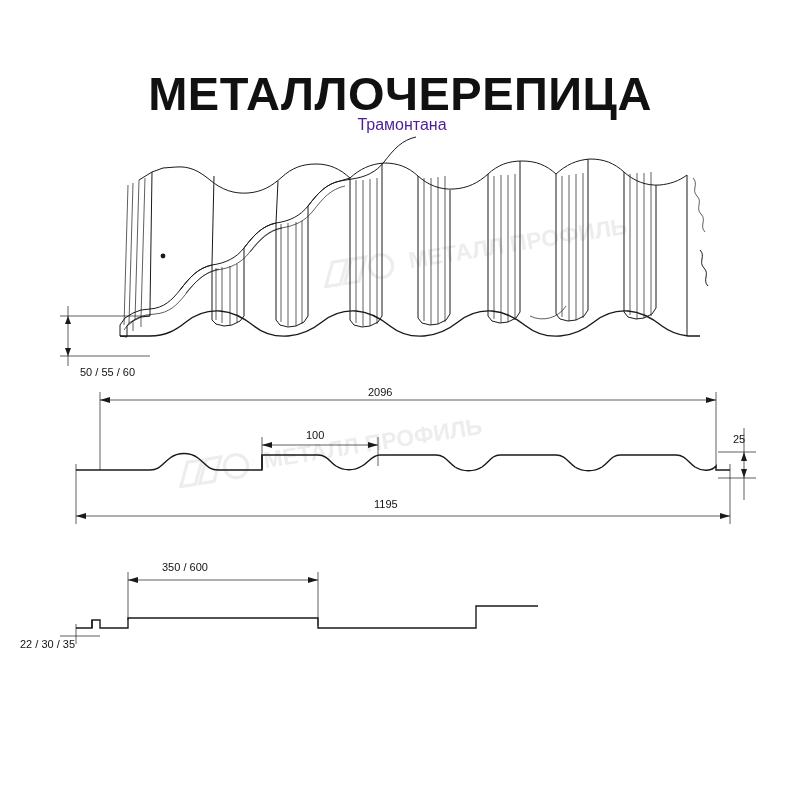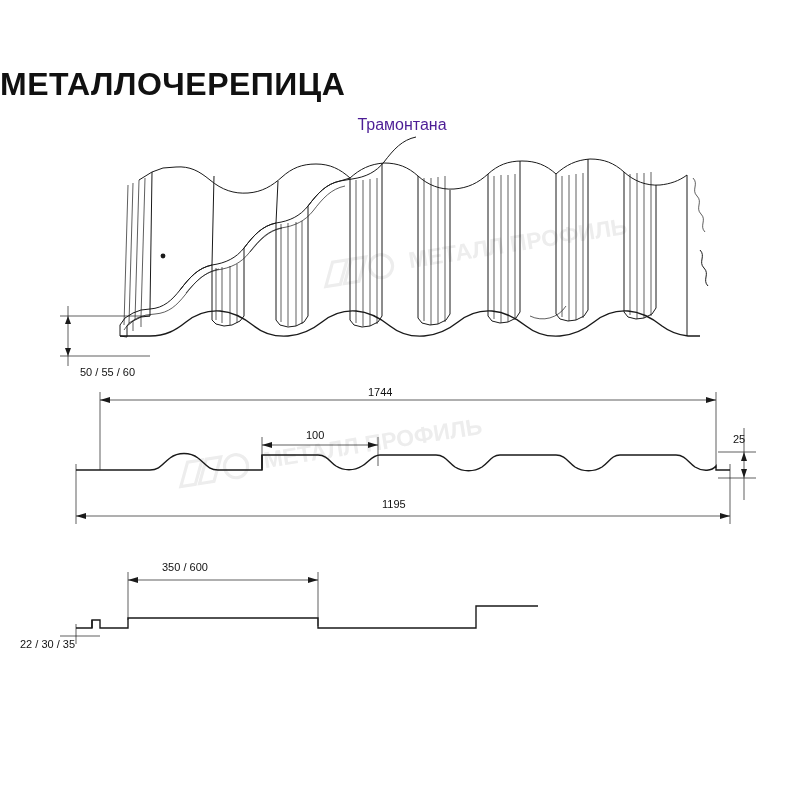--- a/index.html
+++ b/index.html
@@ -20,21 +20,22 @@
     left: 0;
     top: 0;
     width: 800px;
     height: 800px;
   }
   .title-main {
     position: absolute;
     left: 0;
     top: 66px;
     width: 800px;
-    font-size: 32px;
+    text-align: center;
+    font-size: 47px;
     font-weight: bold;
     letter-spacing: 0.5px;
     color: #111;
     box-sizing: border-box;
   }
   .title-sub {
     position: absolute;
     left: 0;
     top: 116px;
     width: 774px;
@@ -47,21 +48,21 @@
   .dim-label {
     position: absolute;
     font-size: 11px;
     color: #111;
     white-space: nowrap;
   }
   .lbl-h-left  { left: 80px;  top: 366px; }
   .lbl-1155    { left: 368px; top: 386px; }
   .lbl-230     { left: 306px; top: 429px; }
   .lbl-25      { left: 733px; top: 433px; }
-  .lbl-1195    { left: 382px; top: 498px; }
+  .lbl-1195    { left: 374px; top: 498px; }
   .lbl-350400  { left: 162px; top: 561px; }
   .lbl-253035  { left: 20px;  top: 638px; }
 </style>
 </head>
 <body>
 
 <svg id="sheet" viewBox="0 0 800 800">
   <defs>
     <style>
       .ln   { stroke:#1a1a1a; stroke-width:1; fill:none; }
@@ -287,18 +288,18 @@
 
     <path class="ln-t" d="M60 636 L100 636"></path>
     <path class="ln-t" d="M76 624 L76 644"></path>
   </g>
 </svg>
 
 <div class="title-main">МЕТАЛЛОЧЕРЕПИЦА</div>
 <div class="title-sub">Трамонтана</div>
 
 <div class="dim-label lbl-h-left">50 / 55 / 60</div>
-<div class="dim-label lbl-1155">1744</div>
+<div class="dim-label lbl-1155">2096</div>
 <div class="dim-label lbl-230">100</div>
 <div class="dim-label lbl-25">25</div>
 <div class="dim-label lbl-1195">1195</div>
 <div class="dim-label lbl-350400">350 / 600</div>
 <div class="dim-label lbl-253035">22 / 30 / 35</div>
 
 </body></html>

